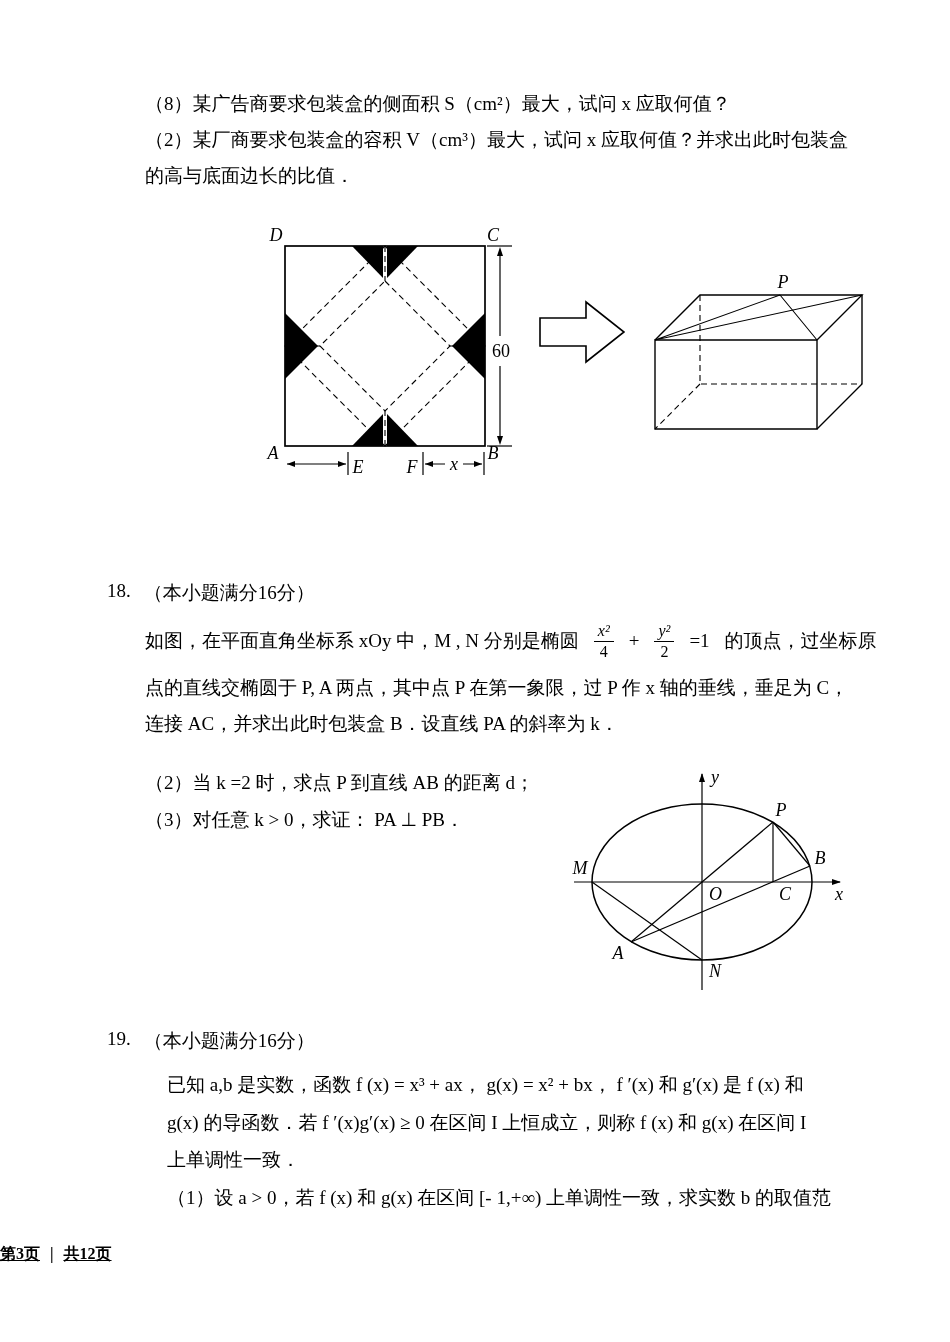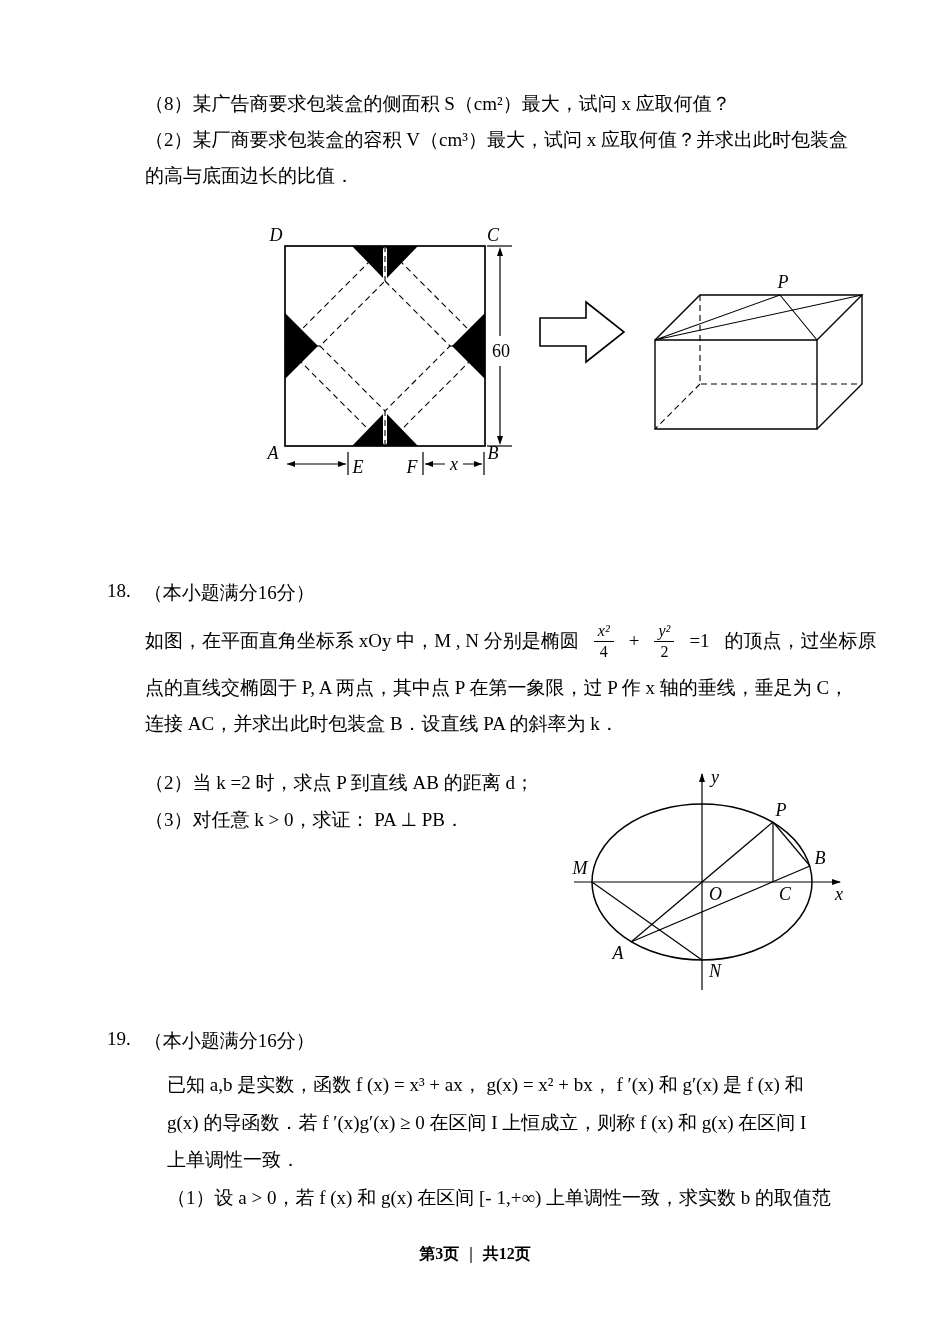--- a/index.html
+++ b/index.html
@@ -159,17 +159,17 @@
     <span>（本小题满分16分）</span>
   </div>
 
   <div class="abs txt" style="left:145px; top:1066px; width:715px; line-height:37.5px;margin-left:22px;">
     <div>已知 a,b 是实数，函数 f (x) = x³ + ax， g(x) = x² + bx， f ′(x) 和 g′(x) 是 f (x) 和</div>
     <div>g(x) 的导函数．若 f ′(x)g′(x) ≥ 0 在区间 I 上恒成立，则称 f (x) 和 g(x) 在区间 I</div>
     <div>上单调性一致．</div>
     <div>（1）设 a &gt; 0，若 f (x) 和 g(x) 在区间 [- 1,+∞) 上单调性一致，求实数 b 的取值范</div>
   </div>
 
-  <div class="abs footer" style="left:0; top:1244px; width:950px; text-align:center;">
+  <div class="abs footer" style="left:0; top:1244px; width:950px; text-decoration:underline;">
     <span>第3页</span><span class="fsep">|</span><span>共12页</span>
   </div>
 
 </div>
 
 </body></html>

